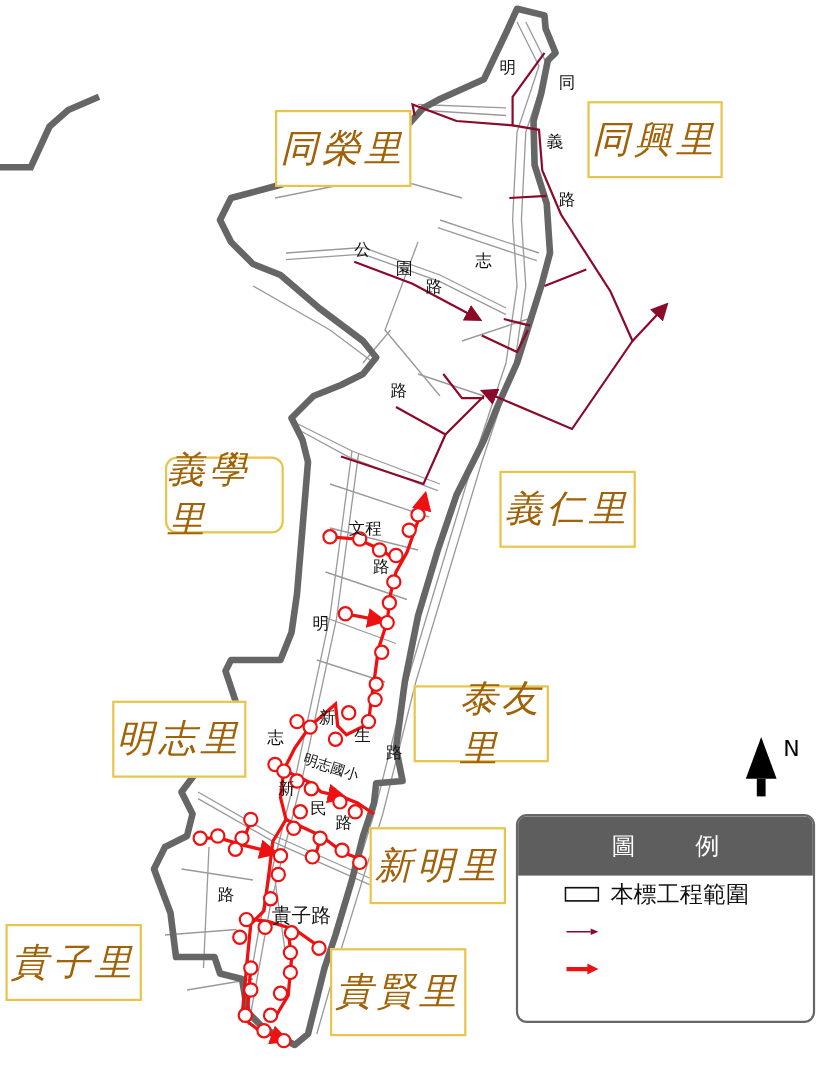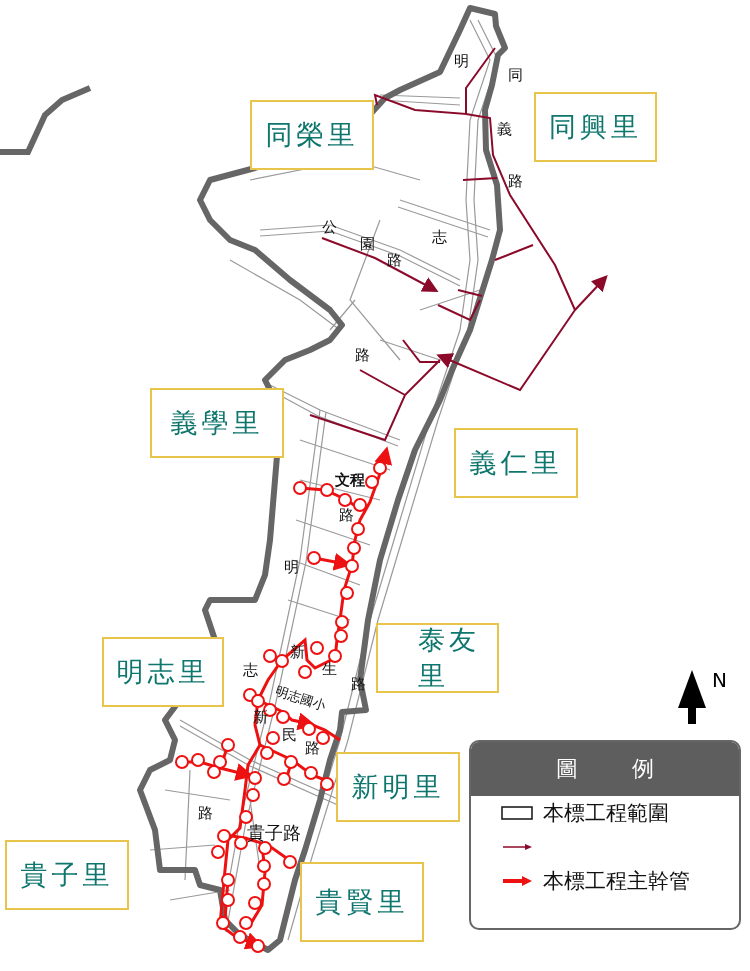--- a/index.html
+++ b/index.html
@@ -1,22 +1,22 @@
 <!DOCTYPE html>
 <html><head>
 <meta charset="utf-8">
 <style>
   html,body{margin:0;padding:0;background:#ffffff;}
   body{width:750px;height:971px;position:relative;overflow:hidden;font-family:"DejaVu Serif","Liberation Serif",serif;}
   #map{position:absolute;left:0;top:0;width:750px;height:971px;}
-  .vlabel{position:absolute;background:#fff;border:2px solid #e8c44a;display:flex;align-items:center;justify-content:center;font-size:27px;color:#0f766e;letter-spacing:4px;box-sizing:border-box;}
+  .vlabel{position:absolute;background:#fff;border:2px solid #e8c44a;display:flex;align-items:center;justify-content:center;font-size:34px;color:#a16207;letter-spacing:4px;box-sizing:border-box;font-style:italic;}
   .road{position:absolute;font-size:15px;color:#111;line-height:1;}
   .legend{position:absolute;left:469px;top:740px;width:272px;height:190px;border:2px solid #666;border-radius:10px;overflow:hidden;background:#fff;box-sizing:border-box;font-family:"DejaVu Sans","Liberation Sans",sans-serif;}
   .legend-head{height:54px;background:#5e5e5e;color:#fff;font-size:22px;display:flex;align-items:center;justify-content:center;gap:54px;}
-  .legend-row{display:flex;align-items:center;height:34px;padding-left:30px;font-size:21px;color:#111;}
+  .legend-row{display:flex;align-items:center;height:34px;padding-left:42px;font-size:21px;color:#111;}
   .legend-row:first-of-type{margin-top:12px;}
   .sym{width:32px;height:22px;margin-right:10px;display:flex;align-items:center;}
   .north{position:absolute;left:676px;top:668px;width:60px;height:60px;}
   .north-n{position:absolute;left:712px;top:668px;font-size:20px;font-family:"DejaVu Sans","Liberation Sans",sans-serif;color:#000;}
 </style>
 </head>
 <body>
 
 <svg id="map" viewBox="0 0 750 971" xmlns="http://www.w3.org/2000/svg">
   <defs>
@@ -129,38 +129,38 @@
       <circle cx="228" cy="900" r="6"></circle>
     <circle cx="223" cy="923" r="6"></circle>
       <circle cx="246" cy="923" r="6"></circle>
       <circle cx="240" cy="937" r="6"></circle>
       <circle cx="258" cy="946" r="6"></circle>
   </g>
 </svg>
 
 <div class="vlabel" style="left:250px;top:100px;width:124px;height:70px;">同榮里</div>
 <div class="vlabel" style="left:522px;top:92px;width:123px;height:70px;margin-left:12px;">同興里</div>
-<div class="vlabel" style="left:150px;top:388px;width:134px;height:70px;">義學里</div>
+<div class="vlabel" style="left:150px;top:415px;width:108px;height:70px;border-radius:11px;">義學里</div>
 <div class="vlabel" style="left:454px;top:428px;width:124px;height:70px;">義仁里</div>
 <div class="vlabel" style="left:102px;top:637px;width:122px;height:70px;">明志里</div>
 <div class="vlabel" style="left:376px;top:623px;width:123px;height:70px;padding-left:40px;">泰友里</div>
 <div class="vlabel" style="left:336px;top:752px;width:124px;height:70px;">新明里</div>
 <div class="vlabel" style="left:5px;top:840px;width:124px;height:70px;">貴子里</div>
 <div class="vlabel" style="left:300px;top:862px;width:124px;height:80px;">貴賢里</div>
 
 <span class="road" style="left:454px;top:54px;">明</span>
 <span class="road" style="left:508px;top:68px;">同</span>
 <span class="road" style="left:497px;top:122px;">義</span>
 <span class="road" style="left:508px;top:174px;">路</span>
 <span class="road" style="left:322px;top:220px;">公</span>
 <span class="road" style="left:360px;top:237px;">園</span>
 <span class="road" style="left:387px;top:253px;">路</span>
 <span class="road" style="left:432px;top:230px;">志</span>
 <span class="road" style="left:355px;top:348px;">路</span>
-<span class="road" style="left:335px;top:473px;font-weight:bold;">文程</span>
+<span class="road" style="left:317px;top:473px;">文程</span>
 <span class="road" style="left:339px;top:508px;">路</span>
 <span class="road" style="left:284px;top:560px;">明</span>
 <span class="road" style="left:290px;top:645px;">新</span>
 <span class="road" style="left:322px;top:662px;">生</span>
 <span class="road" style="left:351px;top:677px;">路</span>
 <span class="road" style="left:243px;top:663px;">志</span>
 <span class="road" style="left:278px;top:684px;font-size:13px;transform:rotate(18deg);transform-origin:left top;">明志國小</span>
 <span class="road" style="left:253px;top:710px;">新</span>
 <span class="road" style="left:282px;top:728px;">民</span>
 <span class="road" style="left:305px;top:741px;">路</span>
@@ -194,15 +194,14 @@
         </svg>
     </span>
   </div>
   <div class="legend-row">
     <span class="sym">
       <svg width="32" height="16">
           <line x1="2" y1="8" x2="22" y2="8" stroke="#ee1111" stroke-width="4"></line>
           <polygon points="21,3 31,8 21,13" fill="#ee1111"></polygon>
         </svg>
     </span>
-    <span>本標工程主幹管</span>
   </div>
 </div>
 
 </body></html>

